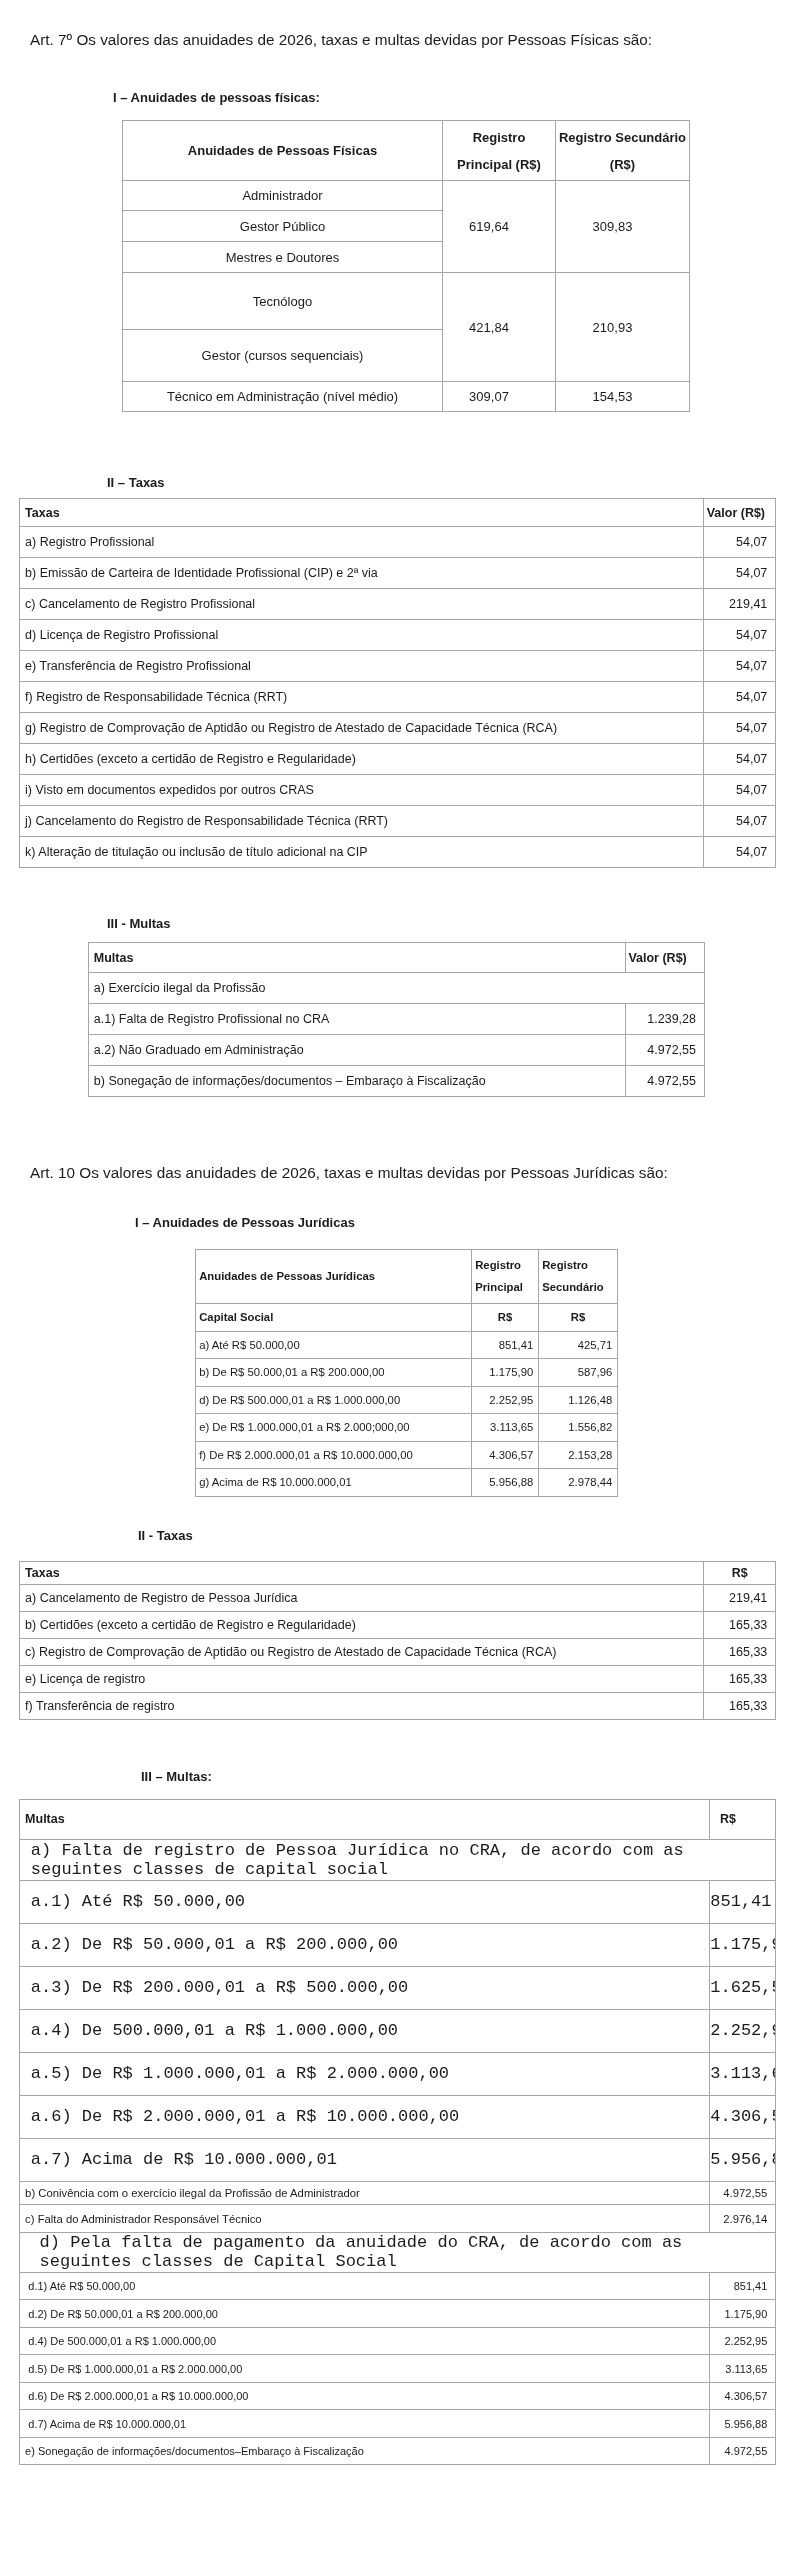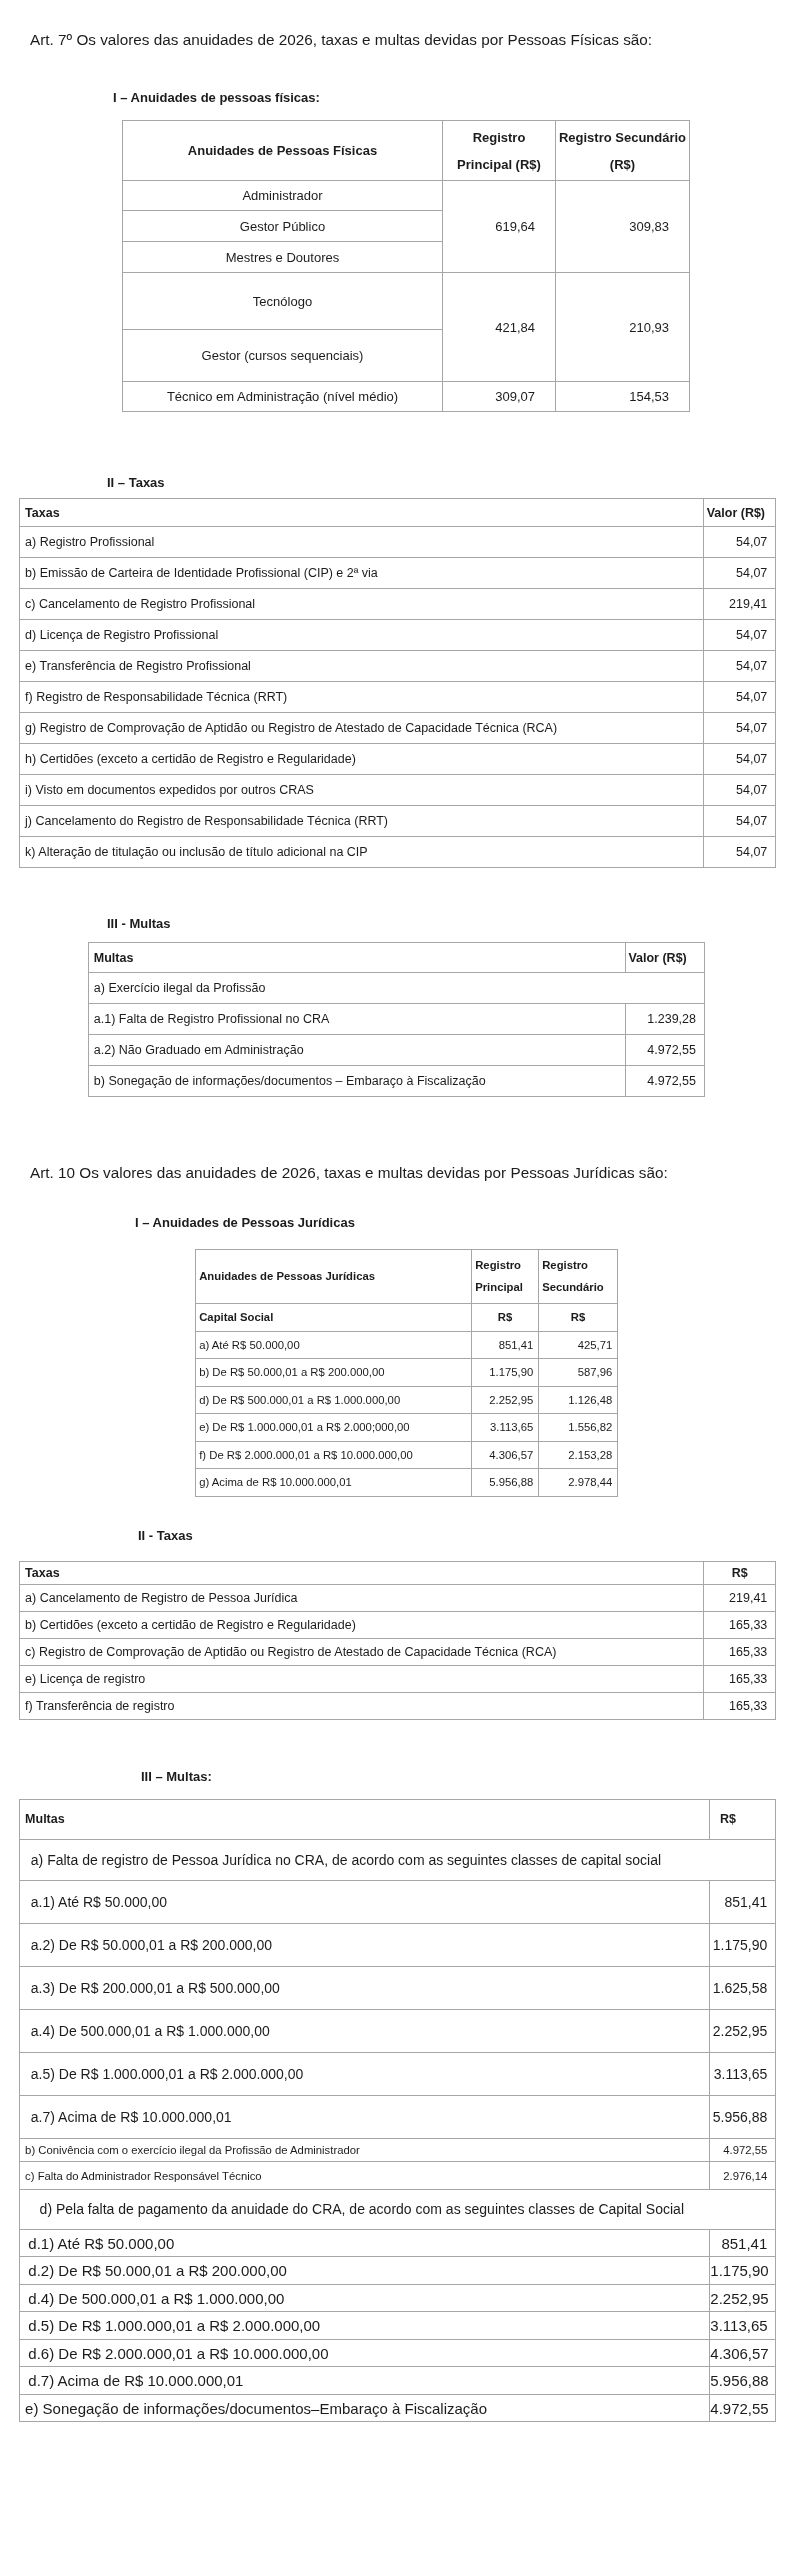--- a/index.html
+++ b/index.html
@@ -24,21 +24,21 @@
   table { border-collapse: collapse; table-layout: fixed; background: #fff; border: 1.6px solid #8a8a8a; }
   th, td { border: 0.8px solid #a6a6a6; overflow: hidden; vertical-align: middle; padding: 0; }
   th { font-weight: bold; }
   .l { text-align: left;  padding-left: 4.8px; }
   .v { text-align: right; padding-right: 8px; }
 
   
   .t1 { margin: 14.5px 0 0 122px; width: 568px; font-size: 13px; }
   .t1 th { text-align: center; line-height: 2.1; height: 59px; padding: 0 1.6px; }
   .t1 td { text-align: center; }
-  .t1 td.v { text-align: right; padding-right: 20px; }
+  .t1 td.v { text-align: center; padding-right: 20px; }
   .t1 tr.r37 td { height: 29px; }
   .t1 tr.r38 td { height: 30px; }
   .t1 tr.r70 td { height: 56px; }
   .t1 tr.r65 td { height: 51px; }
 
   
   .t2 { margin: 7.2px 0 0 19.3px; width: 756px; font-size: 12.5px; }
   .t2 th { height: 26.5px; text-align: left; }
   .t2 th.vh { padding-left: 2.4px; }
   .t2 td { height: 30px; }
@@ -62,23 +62,23 @@
   
   .t5 { margin: 17px 0 0 19.3px; width: 756px; font-size: 12.5px; }
   .t5 th { height: 22.5px; text-align: left; }
   .t5 th.c { text-align: center; padding: 0; }
   .t5 td { height: 26px; }
 
   
   .t6 { margin: 13.7px 0 0 19.3px; width: 756px; }
   .t6 th { height: 39px; text-align: left; font-size: 12.5px; }
   .t6 th.vh { padding-left: 9.7px; }
-  .fA { font-size: 14px; }
+  .fA { font-size: 17px; font-family: Liberation Mono, monospace; }
   .fB { font-size: 11.3px; }
-  .fC { font-size: 15px; }
+  .fC { font-size: 11px; }
   .t6 tr.spanA td { height: 40px; padding-left: 10.5px; }
   .t6 tr.rowA td  { height: 42px; }
   .t6 tr.rowA td.l { padding-left: 10.5px; }
   .t6 tr.rowB td  { height: 22.5px; }
   .t6 tr.rowC td  { height: 26.5px; }
   .t6 tr.spanD td { height: 39px; padding-left: 19.3px; }
   .t6 tr.rowD td  { height: 26.5px; }
   .t6 tr.rowD td.l { padding-left: 8px; }
   .t6 tr.rowE td  { height: 26.5px; }
 </style>
@@ -335,20 +335,24 @@
       </tr>
   <tr class="rowA fA">
         <td class="l">a.4) De 500.000,01 a R$ 1.000.000,00</td>
         <td class="v">2.252,95</td>
       </tr>
   <tr class="rowA fA">
         <td class="l">a.5) De R$ 1.000.000,01 a R$ 2.000.000,00</td>
         <td class="v">3.113,65</td>
       </tr>
   <tr class="rowA fA">
+        <td class="l">a.6) De R$ 2.000.000,01 a R$ 10.000.000,00</td>
+        <td class="v">4.306,57</td>
+      </tr>
+  <tr class="rowA fA">
         <td class="l">a.7) Acima de R$ 10.000.000,01</td>
         <td class="v">5.956,88</td>
       </tr>
   <tr class="rowB fB">
         <td class="l">b) Conivência com o exercício ilegal da Profissão de Administrador</td>
         <td class="v">4.972,55</td>
       </tr>
   <tr class="rowC fB">
         <td class="l">c) Falta do Administrador Responsável Técnico</td>
         <td class="v">2.976,14</td>

